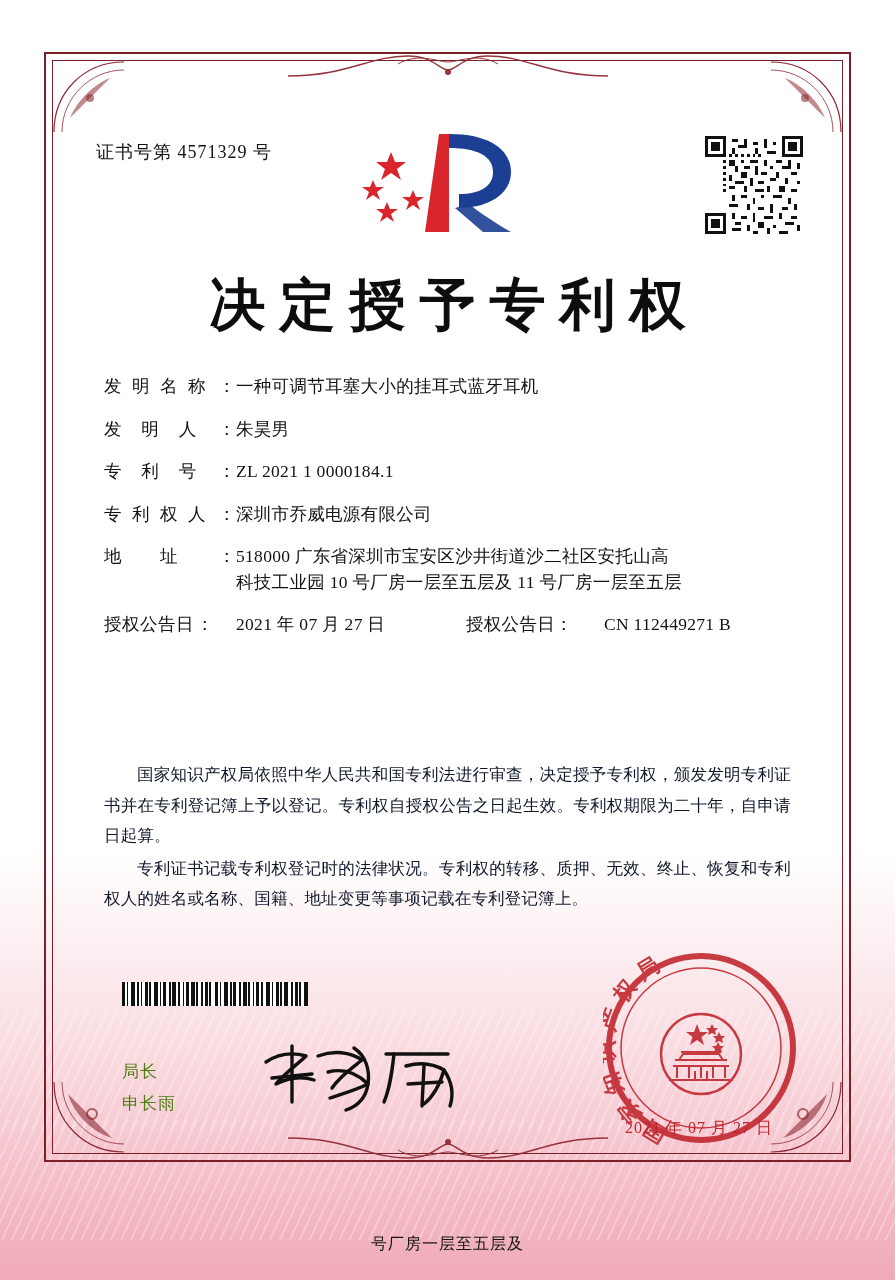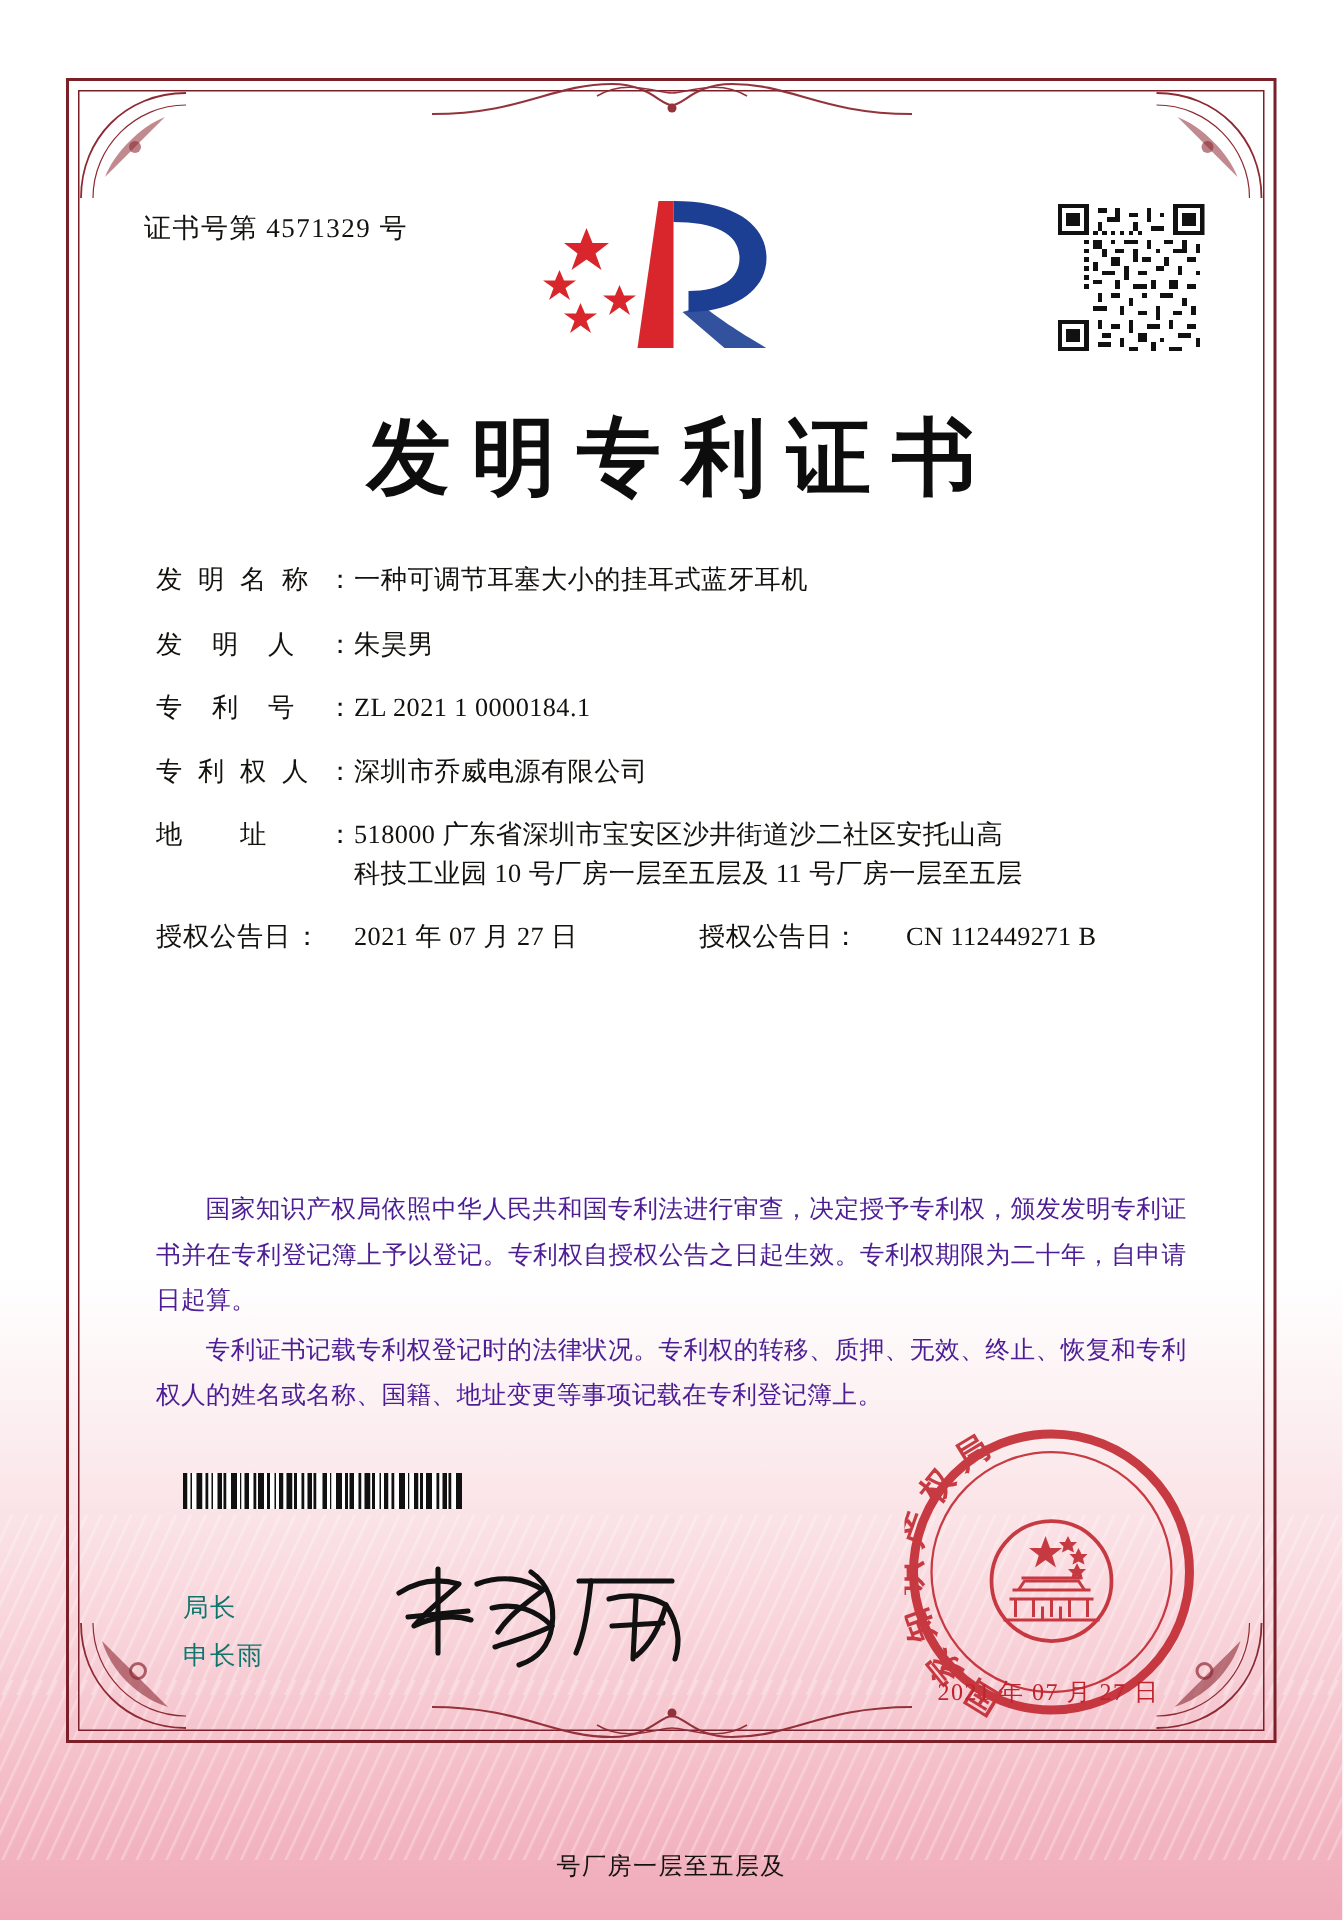--- a/index.html
+++ b/index.html
@@ -167,24 +167,23 @@
   .field-row.dual .v2 { flex: 1; }
 
   
   .paras {
     position: absolute;
     left: 104px;
     right: 104px;
     top: 760px;
     font-size: 16.5px;
     line-height: 1.85;
-    color: #4c1d95;
+    color: #0f172a;
     letter-spacing: 0.2px;
     font-family: "Liberation Serif", "DejaVu Serif", serif;
-    margin-top: 31px;
   }
   .paras p {
     margin: 0 0 2px 0;
     text-indent: 2em;
     text-align: justify;
   }
 
   
   .barcode {
     position: absolute;
@@ -217,21 +216,21 @@
     letter-spacing: 1px;
   }
 
   
   .sig-block {
     position: absolute;
     left: 122px;
     top: 1056px;
     font-size: 17px;
     line-height: 1.9;
-    color: #0f766e;
+    color: #4d7c0f;
     letter-spacing: 1px;
   }
   .signature {
     position: absolute;
     left: 258px;
     top: 1032px;
     width: 215px;
     height: 90px;
   }
 
@@ -426,21 +425,21 @@
           <rect x="27" y="29" width="3" height="1"></rect>
           <rect x="31" y="30" width="1" height="2"></rect>
         <rect x="9" y="31" width="3" height="1"></rect>
           <rect x="16" y="32" width="2" height="1"></rect>
           <rect x="21" y="31" width="1" height="2"></rect>
         <rect x="25" y="32" width="3" height="1"></rect>
       </g>
     </svg>
   </div>
 
-  <div class="title">发明专利证书</div>
+  <div class="title">决定授予专利权</div>
 
   <div class="fields">
 
     <div class="field-row">
       <div class="field-label spread">
         <span>发</span>
         <span>明</span>
         <span>名</span>
         <span>称</span>
         <span class="field-colon">：</span>

